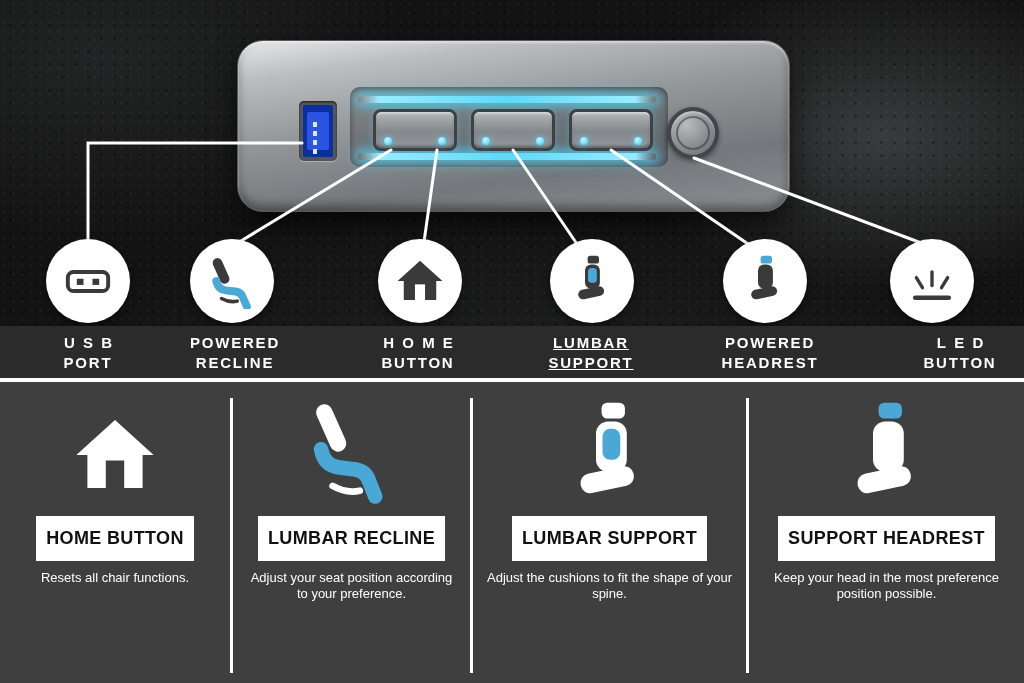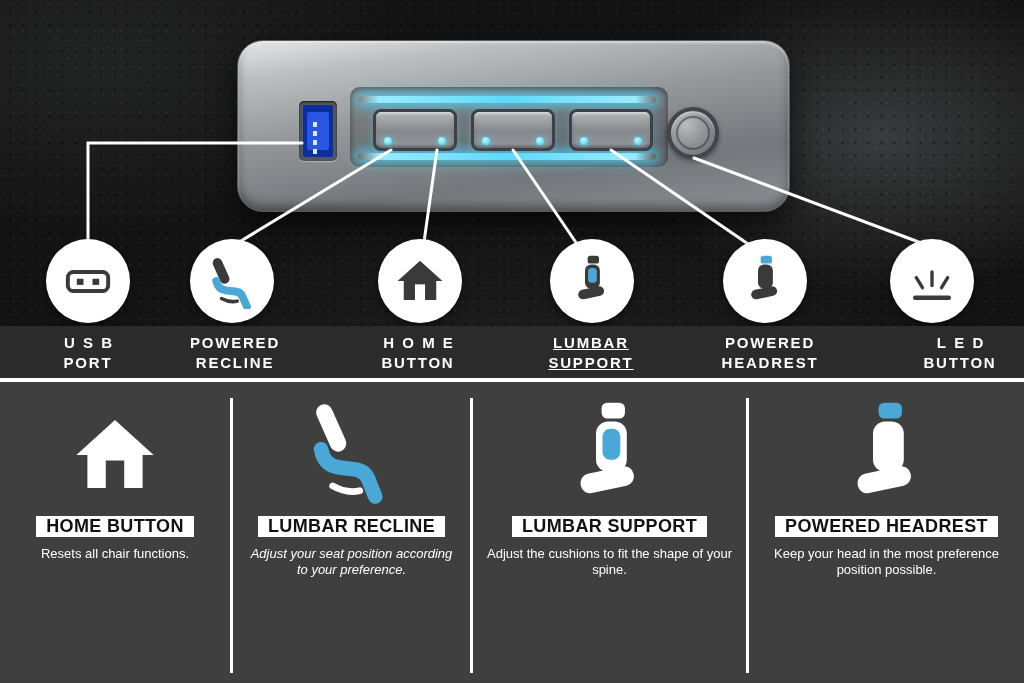--- a/index.html
+++ b/index.html
@@ -85,23 +85,23 @@
   .separator { position:absolute; left:0; top:378px; width:1024px; height:4px; background:#fff; }
 
   
   .features { position:absolute; left:0; top:382px; width:1024px; height:301px;
     background:var(--features-bg,#3f3f3f); display:flex; }
   .feature-col { display:flex; flex-direction:column; align-items:center; padding-top:12px; }
   .fc0{width:230px;} .fc1{width:237px;} .fc2{width:273px;} .fc3{width:275px;}
   .divider { width:3px; background:#fff; margin:16px 0 10px 0; }
   .feature-icon-box { height:122px; display:flex; align-items:center; justify-content:center; }
   .feature-title { background:#fff; color:#111; font-weight:bold; font-size:18px;
-    padding:0 10px; letter-spacing:.02em; white-space:nowrap; }
+    padding:12px 10px; letter-spacing:.02em; white-space:nowrap; }
   .feature-desc { color:#fff; font-size:13px; text-align:center; line-height:1.22; margin-top:9px; }
-  .fc0 .feature-desc{max-width:175px;} .fc1 .feature-desc{max-width:205px;font-style:italic;}
+  .fc0 .feature-desc{max-width:175px;} .fc1 .feature-desc{max-width:205px;}
   .fc2 .feature-desc{max-width:255px;} .fc3 .feature-desc{max-width:235px;}
 </style>
 </head>
 <body>
 
 <div class="page">
 
   <div class="hero">
     <div class="grain"></div>
 
@@ -266,18 +266,18 @@
     <div class="divider"></div>
 
     <div class="feature-col fc3">
       <div class="feature-icon-box">
         <svg viewBox="0 0 120 120" width="112" height="112">
           <rect x="51" y="4" width="25" height="17" rx="6" class="accent"></rect>
           <rect x="45" y="24" width="33" height="54" rx="13" class="white"></rect>
           <rect x="28" y="76" width="58" height="21" rx="10" class="white" transform="rotate(-12 57 86.5)"></rect>
         </svg>
       </div>
-      <div class="feature-title">POWERED HEADREST</div>
+      <div class="feature-title">SUPPORT HEADREST</div>
       <div class="feature-desc">Keep your head in the most preference position possible.</div>
     </div>
 
   </div>
 </div>
 
 </body></html>

